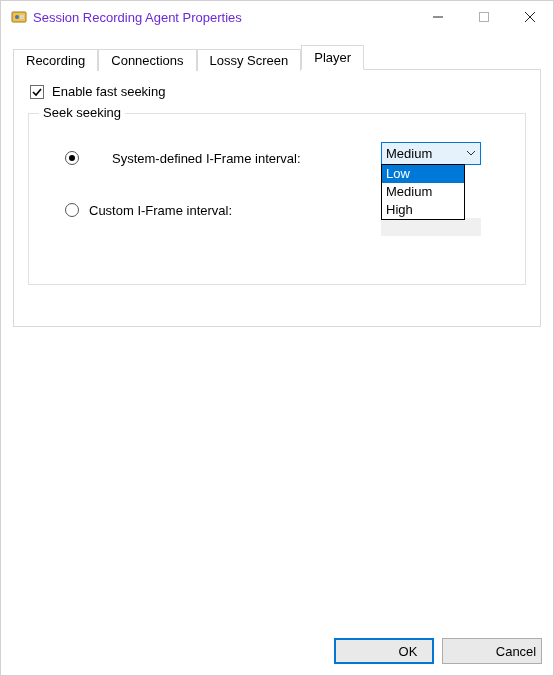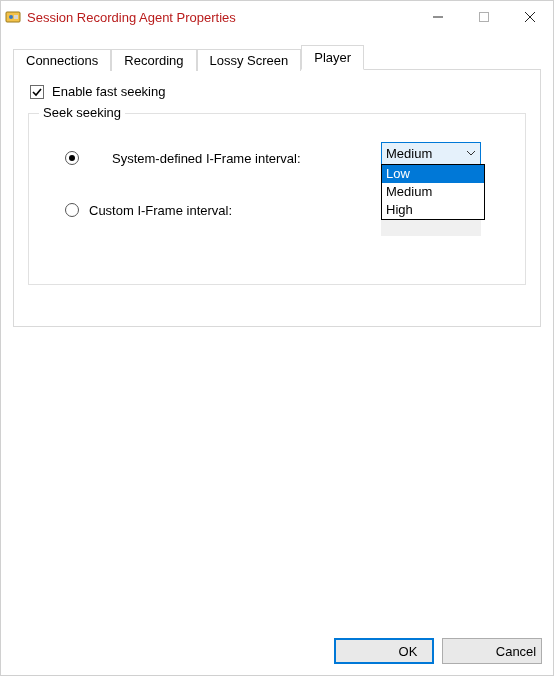--- a/index.html
+++ b/index.html
@@ -16,23 +16,23 @@
   .window {
     width: 554px; height: 676px;
     border: 1px solid #d0d0d0;
     display: flex; flex-direction: column;
     background: #fff;
   }
   
   .titlebar {
     height: 32px;
     display: flex; align-items: center;
-    padding-left: 4px;
-    font-size: 13px;
-    color: #b91c1c;
+    padding-left: 10px;
+    font-size: 13px;
+    color: #6d28d9;
   }
   .titlebar .app-icon {
     width: 16px; height: 16px;
     margin-right: 6px;
     display: inline-flex; align-items: center; justify-content: center;
   }
   .titlebar .title { flex: 0 0 auto; }
   .titlebar .spacer { flex: 1; }
   .winbtn {
     width: 46px; height: 32px;
@@ -156,21 +156,21 @@
     font-size: 13px;
     line-height: 20px;
   }
   .combo .combo-btn {
     width: 18px; height: 100%;
     display:flex; align-items:center; justify-content:center;
   }
   .combo-list {
     position: absolute;
     top: 22px; left: 0;
-    width: 104px;
+    width: 84px;
     border: 1px solid #000;
     background: #fff;
     z-index: 20;
   }
   .combo-list .opt {
     height: 18px;
     padding-left: 4px;
     font-size: 13px;
     line-height: 18px;
   }
@@ -241,22 +241,22 @@
       <svg width="10" height="10">
         <line x1="0" y1="0" x2="10" y2="10" stroke-width="1"></line>
         <line x1="10" y1="0" x2="0" y2="10" stroke-width="1"></line>
       </svg>
     </div>
   </div>
 
   <div class="client">
 
     <div class="tabstrip">
+      <div class="tab inactive"><span>Recording</span></div>
       <div class="tab inactive"><span>Connections</span></div>
-      <div class="tab inactive"><span>Recording</span></div>
       <div class="tab inactive"><span>Lossy Screen</span></div>
       <div class="tab active"><span>Player</span></div>
     </div>
 
     <div class="tabpanel">
       <div class="panel-inner">
 
         <div class="checkbox-row">
           <span class="checkbox">
             <svg width="12" height="12" viewBox="0 0 12 12">

